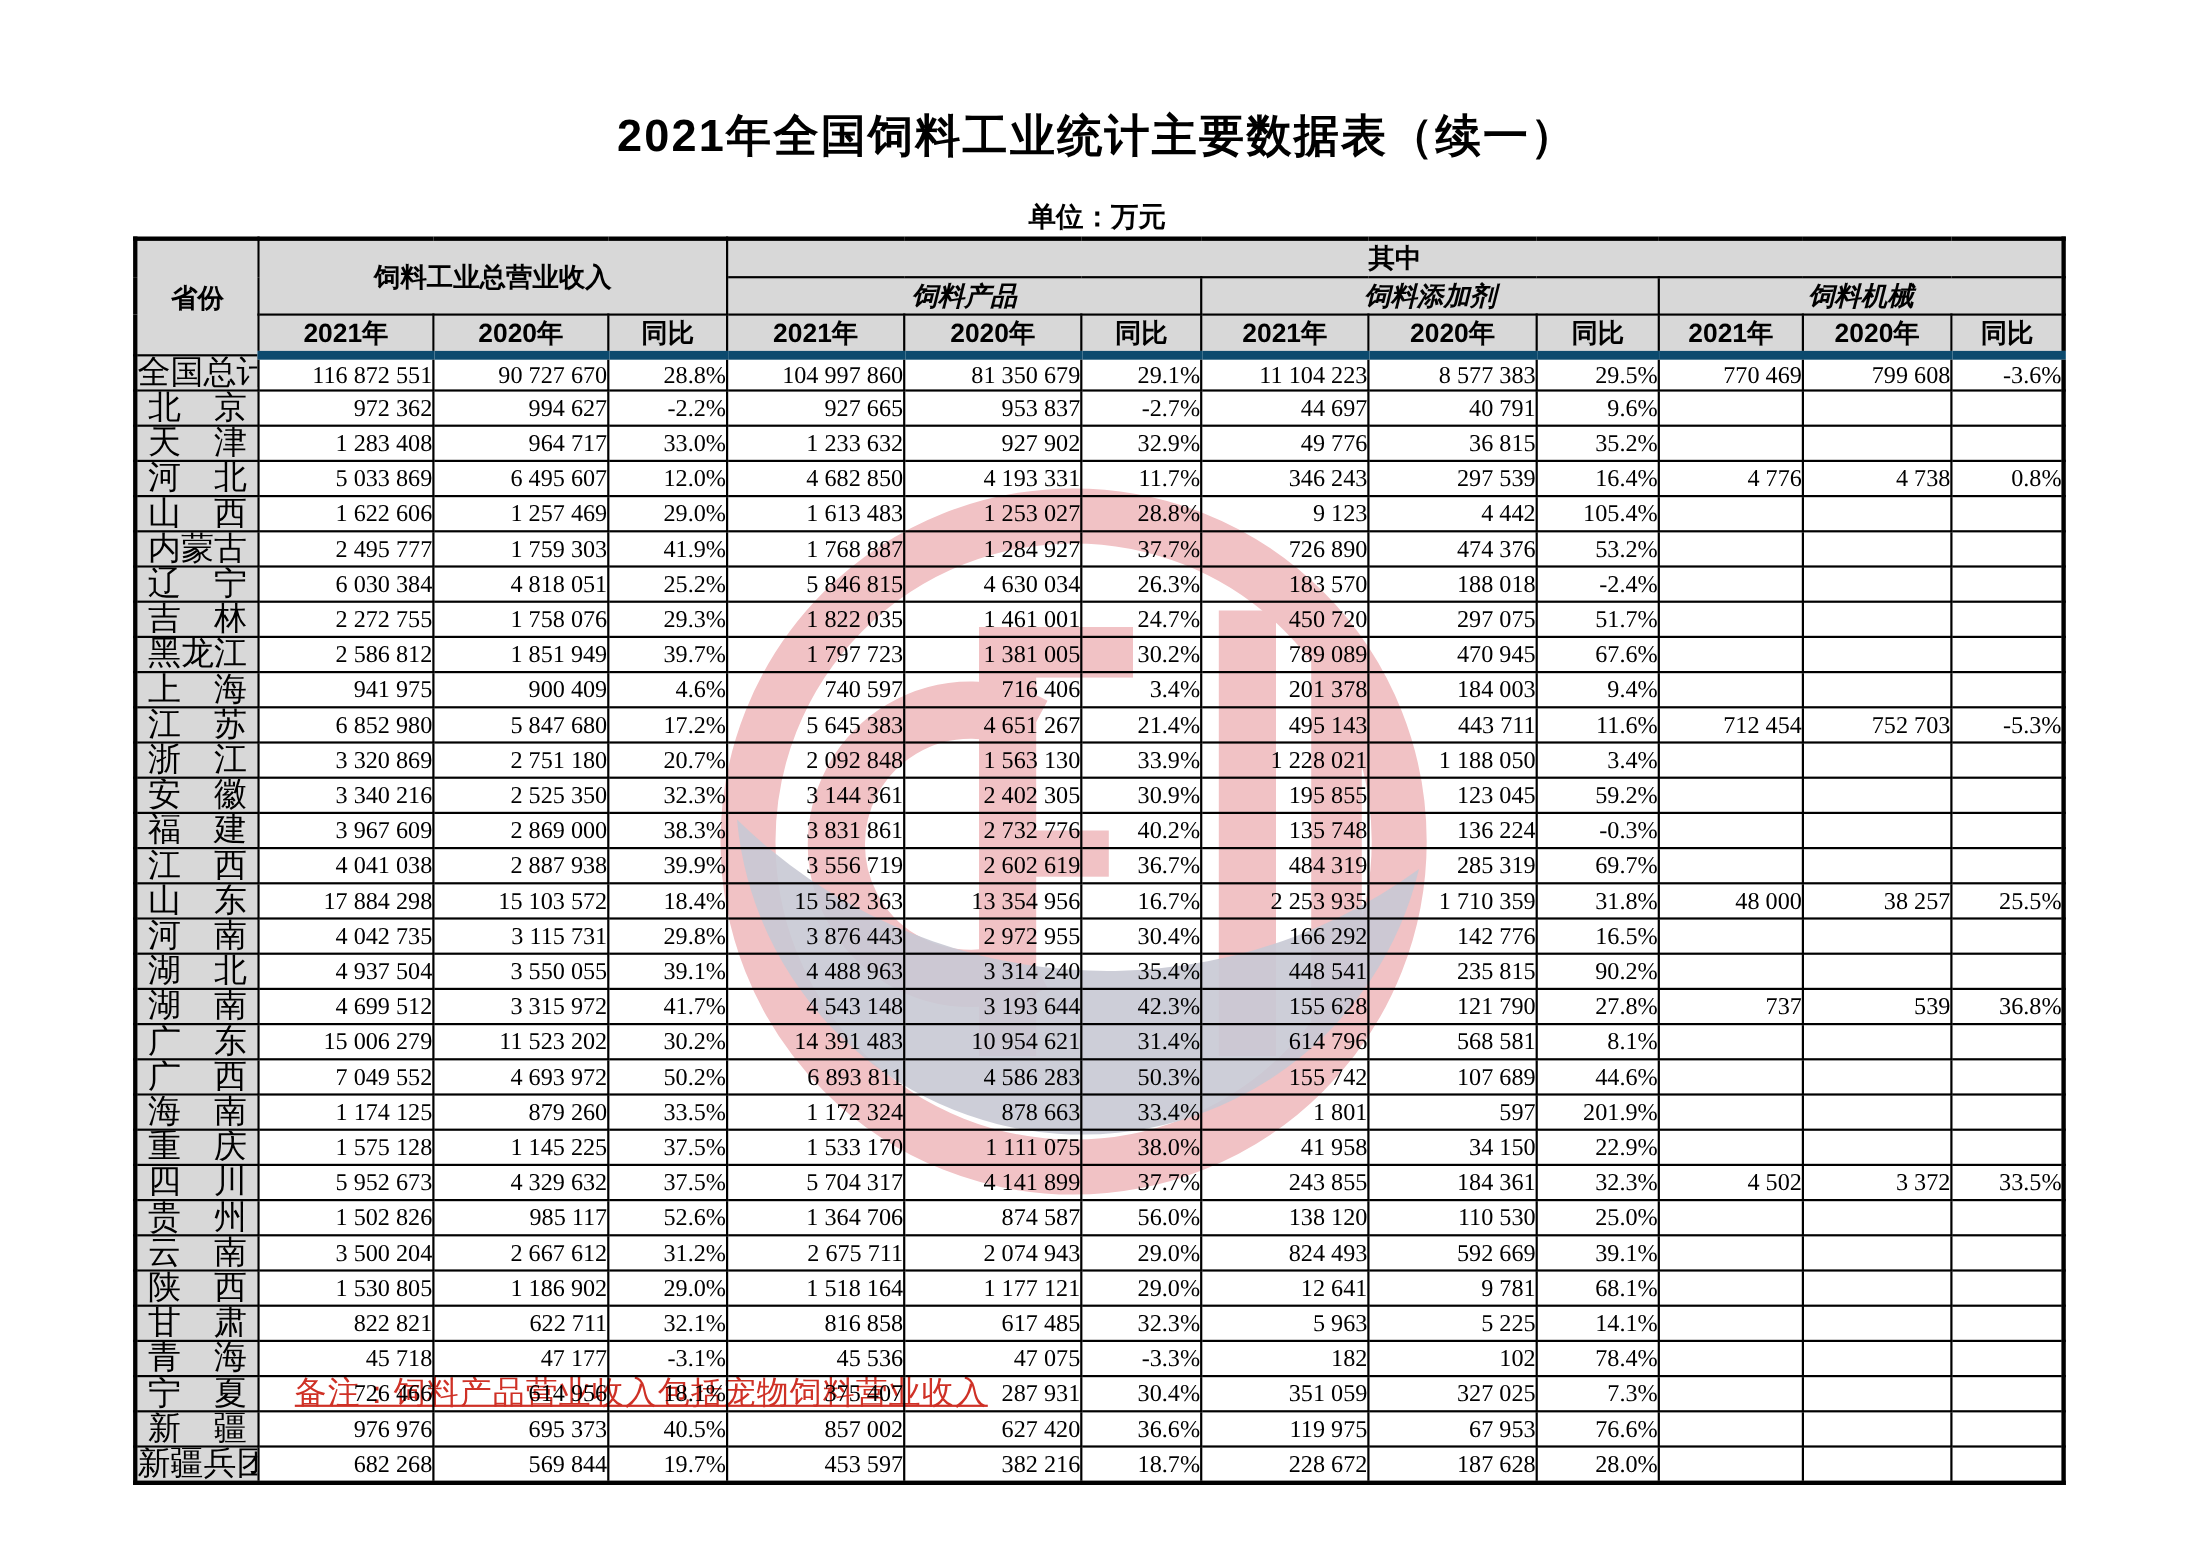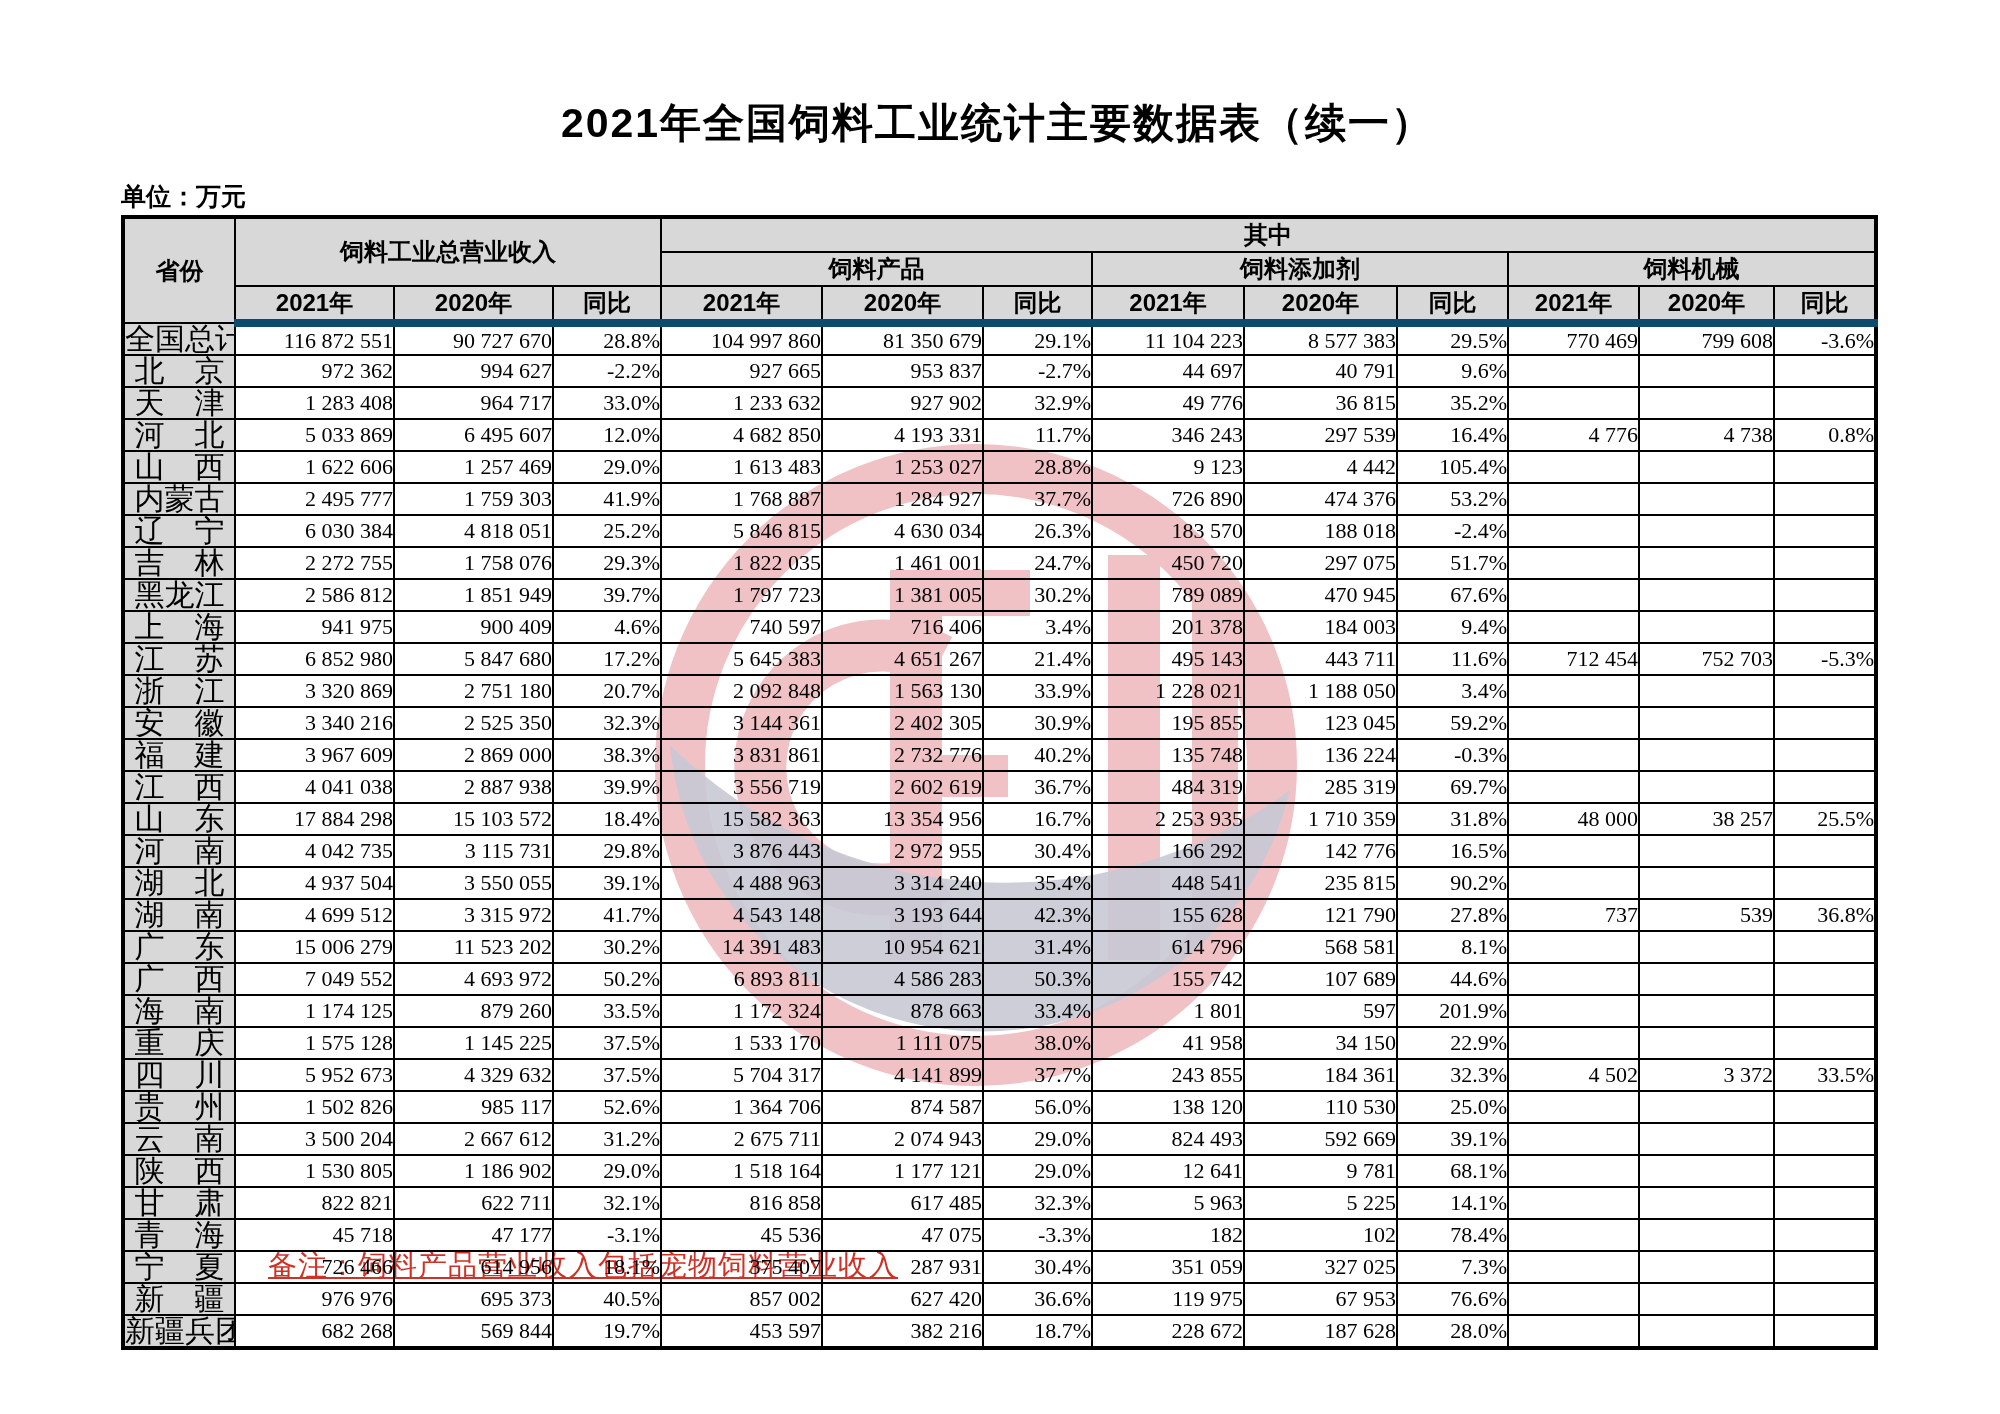--- a/index.html
+++ b/index.html
@@ -8,21 +8,21 @@
     font-family:"Liberation Sans", sans-serif;
   }
   .page{position:absolute;inset:0;background:#ffffff;}
   .title{
     position:absolute;left:121px;top:96px;width:1753px;
     text-align:center;font-size:41px;font-weight:700;letter-spacing:2px;
     color:#000;font-family:"Liberation Sans", sans-serif;
   }
   .unit{
     position:absolute;left:121px;top:180px;width:1753px;
-    text-align:left;font-size:25px;font-weight:700;color:#000;
+    text-align:center;font-size:25px;font-weight:700;color:#000;
   }
   .note{
     position:absolute;left:268px;top:1246px;
     font-size:29px;color:var(--note-red,#cf3126);letter-spacing:1px;text-decoration:underline;
   }
   .watermark{position:absolute;left:560px;top:440px;width:760px;height:680px;z-index:0;}
   .wm-pink{fill:none;stroke:var(--wm-pink,#f1c2c5);}
   .wm-pink-fill{fill:var(--wm-pink,#f1c2c5);stroke:none;}
   .wm-gray{fill:var(--wm-gray,#c8c9d4);stroke:none;opacity:.9;}
   table.stats{
@@ -32,21 +32,21 @@
   table.stats th, table.stats td{
     border:2px solid #000;padding:0;overflow:hidden;white-space:nowrap;
   }
   table.stats{border:4px solid #000;}
   thead th{
     background:var(--header-bg,#d8d8d8);
     font-family:"Liberation Sans", sans-serif;
     font-weight:700;font-size:24px;text-align:center;color:#000;
   }
   thead tr.r1{height:31px;}
-  thead tr.r2{height:31px;}
+  thead tr.r2{height:31px;font-style:italic;}
   thead tr.r3{height:35px;}
   thead tr.r3 th{border-bottom:8px solid #0c4a6e;}
   tbody tr{height:28.5px;}
   tbody td{font-family:"Liberation Serif", serif;font-size:22px;color:#000;background:transparent;line-height:1;}
   td.prov{
     background:var(--header-bg,#d8d8d8);text-align:center;
     font-size:30px;letter-spacing:0;
   }
   td.num{text-align:right;padding-right:10px;}
   td.pct{text-align:right;padding-right:4px;}

